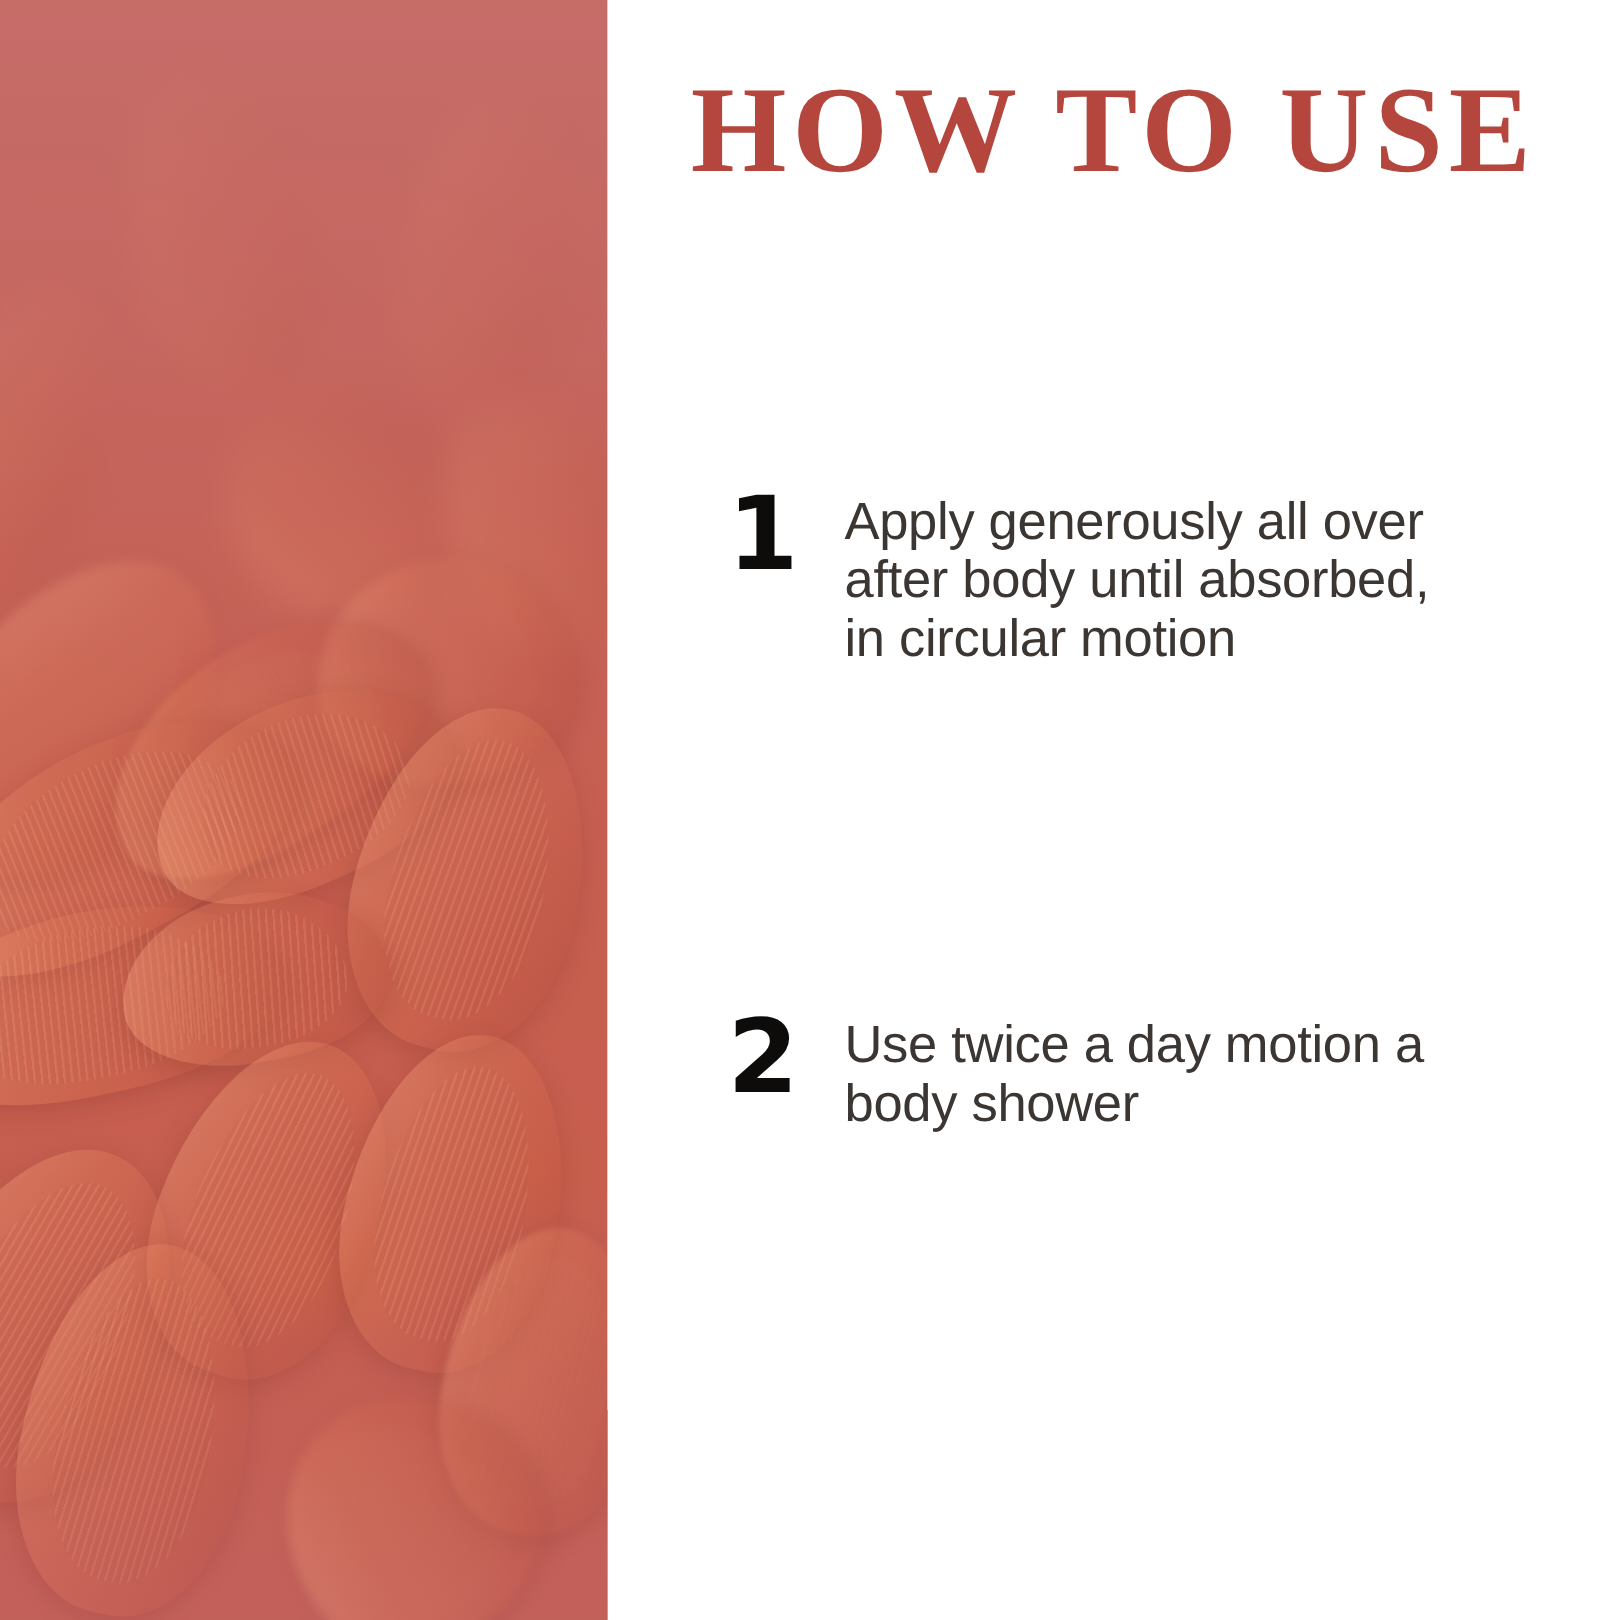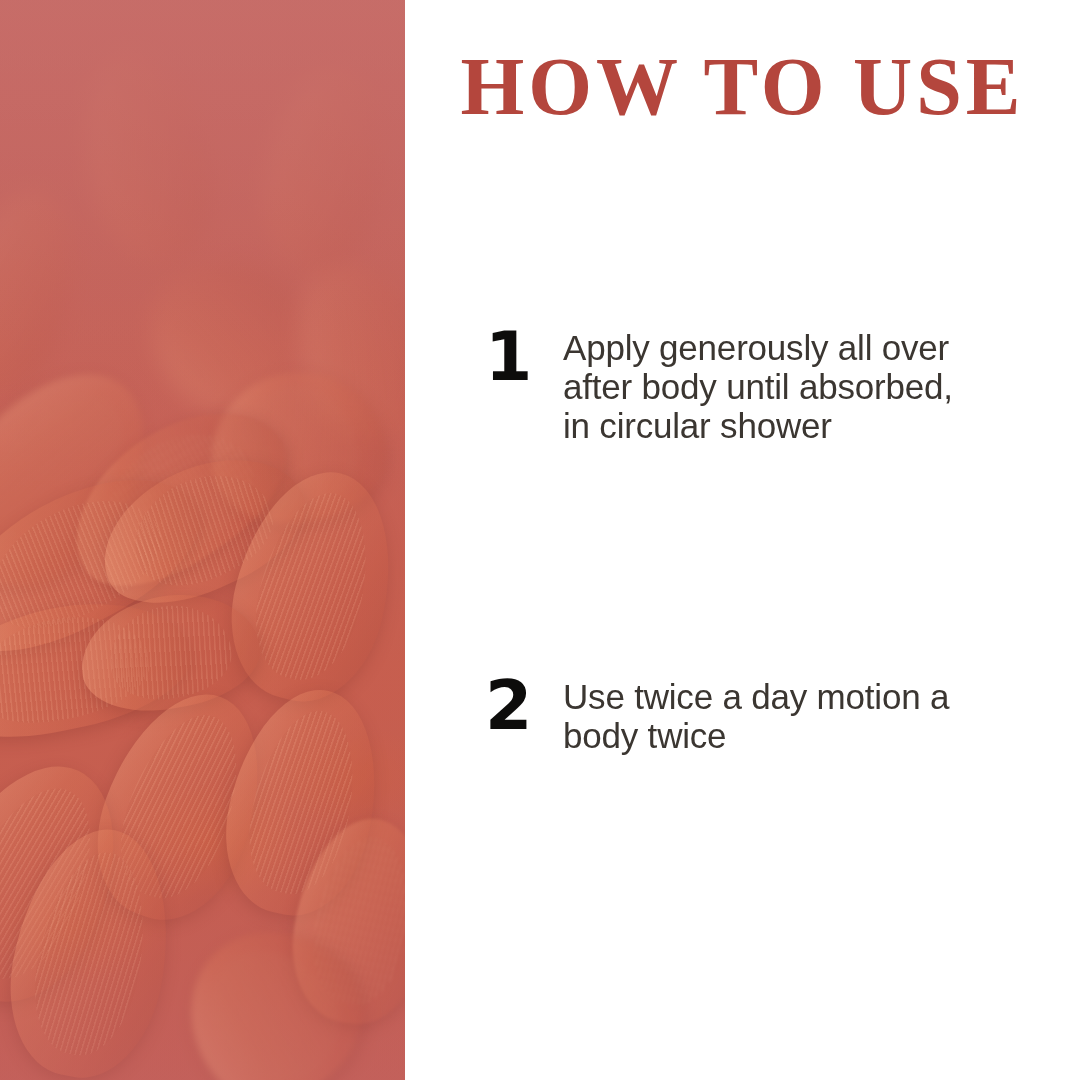--- a/index.html
+++ b/index.html
@@ -183,27 +183,27 @@
 
     <h1 class="heading">HOW TO USE</h1>
 
     <div class="steps">
 
       <div class="step step-1">
         <div class="step-num">1</div>
         <div class="step-text">
           <span class="ln">Apply generously all over</span>
           <span class="ln">after body until absorbed,</span>
-          <span class="ln">in circular shower</span>
+          <span class="ln">in circular motion</span>
         </div>
       </div>
 
       <div class="step step-2">
         <div class="step-num">2</div>
         <div class="step-text">
           <span class="ln">Use twice a day motion a</span>
-          <span class="ln">body twice</span>
+          <span class="ln">body shower</span>
         </div>
       </div>
 
     </div>
   </div>
 </div>
 
 </body></html>

